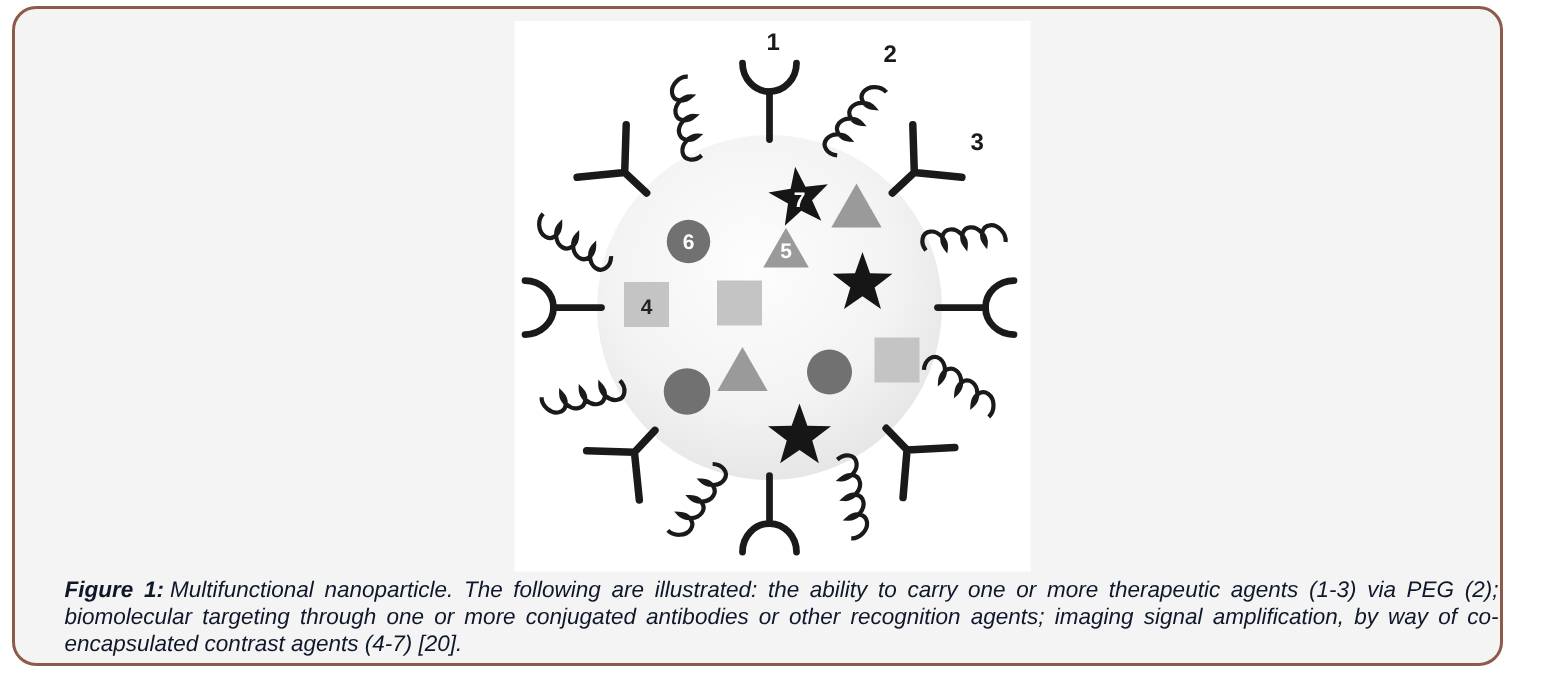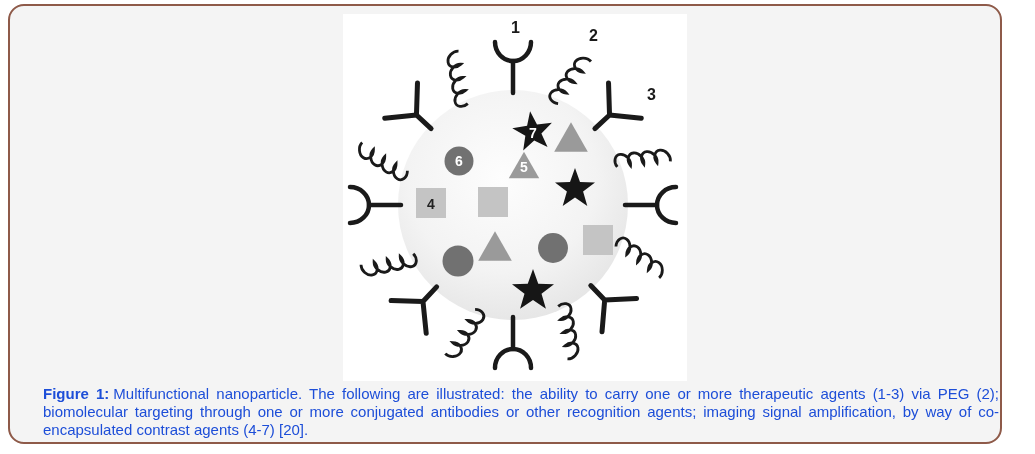--- a/index.html
+++ b/index.html
@@ -40,23 +40,24 @@
     width: 344px;
     height: 367px;
   }
   .caption {
     position: absolute;
     left: 33px;
     top: 379px;
     width: 956px;
     font-size: 15px;
     line-height: 18px;
-    color: #1d4ed8;
+    color: #0f172a;
     text-align: justify;
     text-align-last: left;
+    font-style: italic;
   }
   .caption .fig-label {
     font-weight: bold;
     margin-right: 4px;
   }
   .diagram-label {
     font-weight: bold;
     font-size: 16px;
     fill: #1a1a1a;
   }

